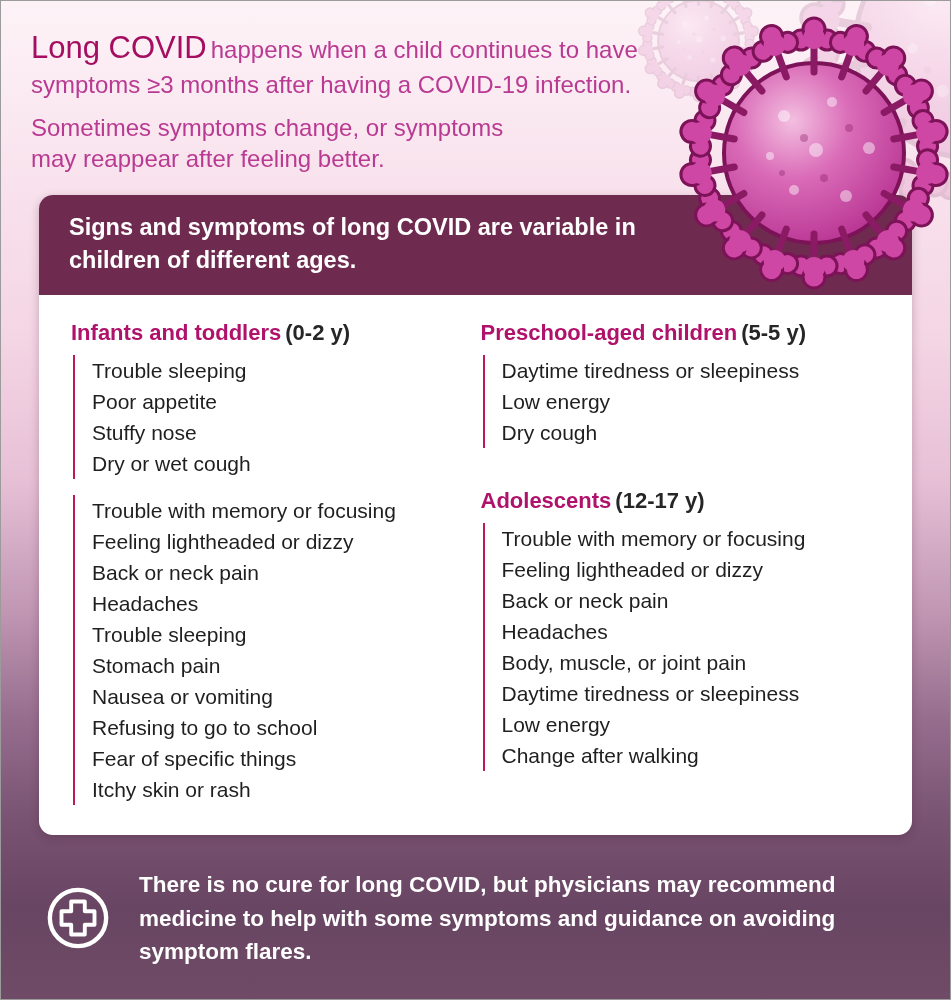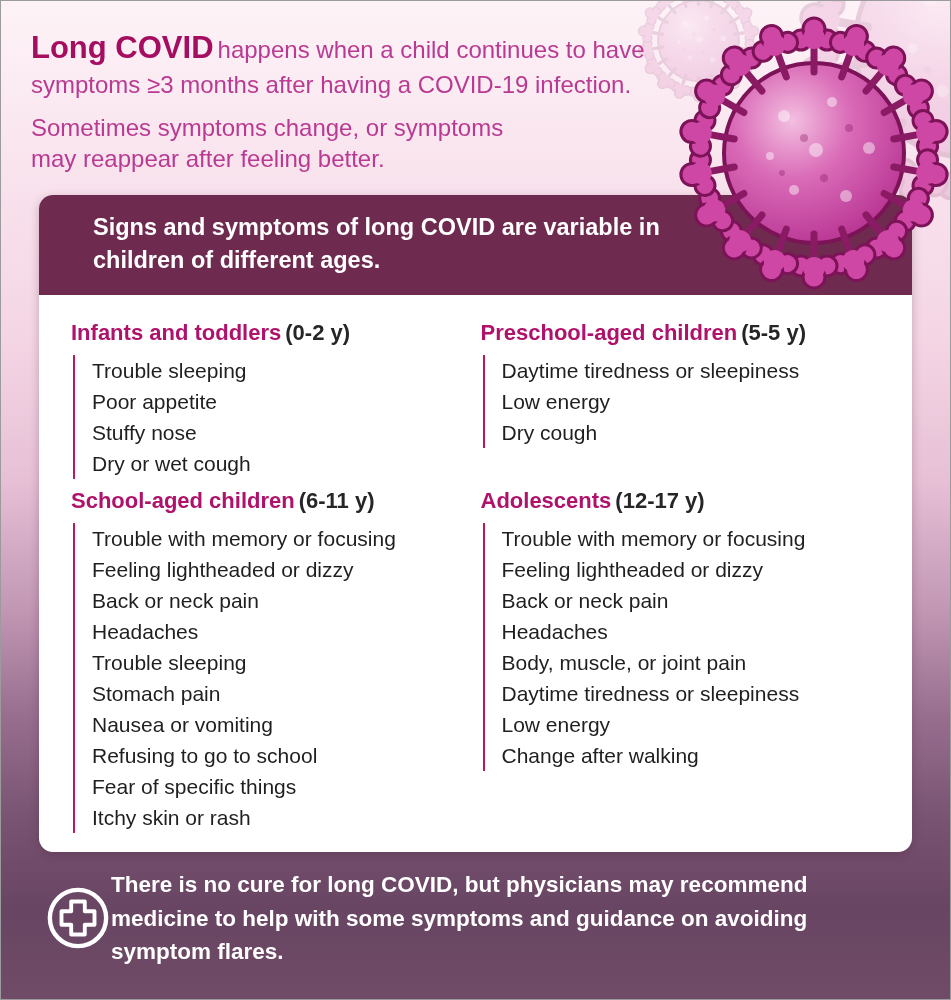--- a/index.html
+++ b/index.html
@@ -35,21 +35,21 @@
     z-index: 2;
     padding: 27px 300px 0 30px;
   }
   .intro-p1 {
     font-size: 24px;
     line-height: 1.32;
     color: var(--intro-magenta, #b93a92);
     max-width: 635px;
   }
   .intro-title {
-    font-weight: bold;
+    font-weight: normal;
     font-size: 31px;
     color: var(--title-magenta, #a50e60);
     margin-right: 4px;
   }
   .intro-p2 {
     margin-top: 11px;
     font-size: 24px;
     line-height: 1.32;
     color: var(--intro-magenta, #b93a92);
     max-width: 520px;
@@ -77,21 +77,21 @@
     box-shadow: 0 3px 10px rgba(73,26,54,.28);
   }
   .card-header {
     background: var(--plum-dark, #6f2b4f);
     color: #ffffff;
     font-weight: bold;
     font-size: 23.5px;
     line-height: 1.4;
     padding: 16px 30px 18px 30px;
   }
-  .card-header span { display: block; max-width: 625px; margin-left: 24px; }
+  .card-header span { display: block; max-width: 625px; }
   .card-body {
     display: grid;
     grid-template-columns: 1fr 1fr;
     column-gap: 34px;
     row-gap: 24px;
     padding: 24px 30px 30px 32px;
     gap: 8px;
   }
   .group h3 {
     font-size: 22px;
@@ -111,20 +111,21 @@
     color: var(--text-dark, #1f1f1f);
   }
 
   
   .footer {
     position: relative;
     z-index: 2;
     margin-top: auto;
     display: flex;
     align-items: center;
+    gap: 28px;
     padding: 16px 44px 30px 44px;
   }
   .cross-icon { flex: 0 0 auto; width: 66px; height: 66px; }
   .footer-text {
     color: #ffffff;
     font-weight: bold;
     font-size: 22.5px;
     line-height: 1.5;
     max-width: 795px;
   }
@@ -218,21 +219,20 @@
       <div class="group">
         <h3><span class="g-title">Preschool-aged children</span><span class="g-age">(5-5 y)</span></h3>
         <div class="items">
           <div class="item">Daytime tiredness or sleepiness</div>
           <div class="item">Low energy</div>
           <div class="item">Dry cough</div>
         </div>
       </div>
 
       <div class="group">
-        <h3><span class="g-title">School-aged children</span><span class="g-age">(6-11 y)</span></h3>
         <div class="items">
           <div class="item">Trouble with memory or focusing</div>
           <div class="item">Feeling lightheaded or dizzy</div>
           <div class="item">Back or neck pain</div>
           <div class="item">Headaches</div>
           <div class="item">Trouble sleeping</div>
           <div class="item">Stomach pain</div>
           <div class="item">Nausea or vomiting</div>
           <div class="item">Refusing to go to school</div>
           <div class="item">Fear of specific things</div>

